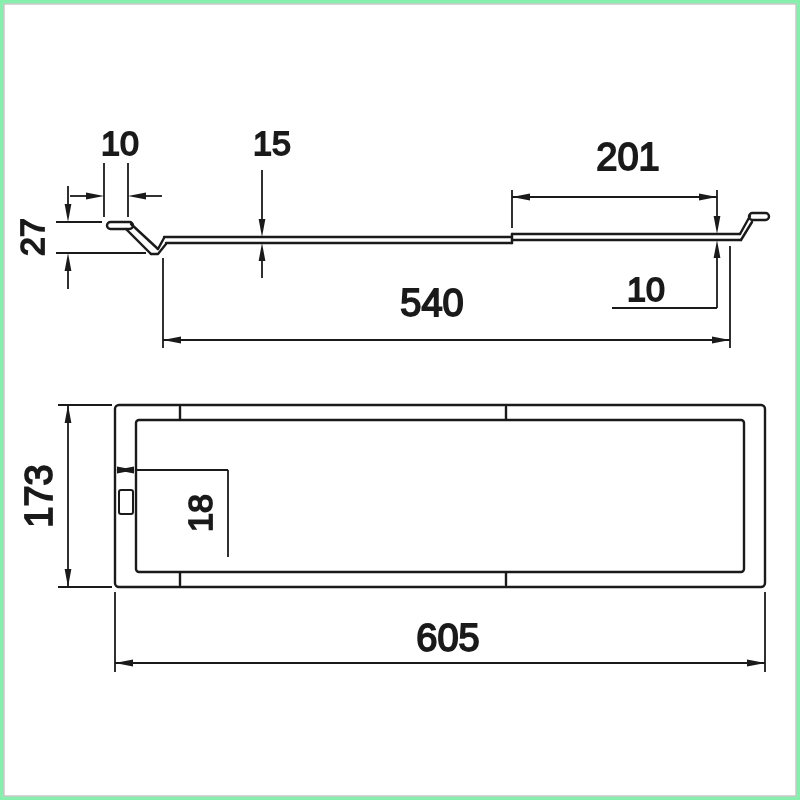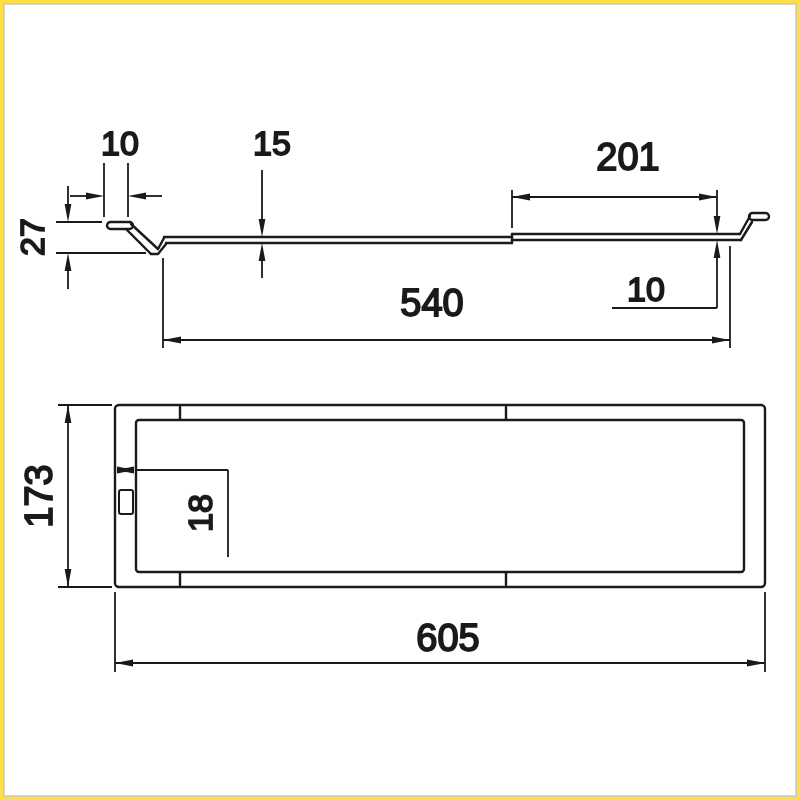--- a/index.html
+++ b/index.html
@@ -1,16 +1,16 @@
 <!DOCTYPE html>
 <html><head>
 <meta charset="utf-8">
 <style>
   html,body{margin:0;padding:0;background:#ffffff;}
-  .stage{position:relative;width:800px;height:800px;background:#fde047;
+  .stage{position:relative;width:800px;height:800px;background:#86efac;
          font-family:"Liberation Sans", sans-serif;}
   svg{display:block;}
   text{fill:#1a1a1a;font-family:"Liberation Sans", sans-serif;}
   .dim-small{font-size:34px;}
   .dim-large{font-size:38px;}
   .obj{stroke:#1a1a1a;stroke-width:2.4;fill:none;stroke-linecap:round;stroke-linejoin:round;}
   .dim{stroke:#1a1a1a;stroke-width:1.8;fill:none;stroke-linecap:butt;}
   .arr{fill:#1a1a1a;stroke:none;}
 </style>
 </head>

